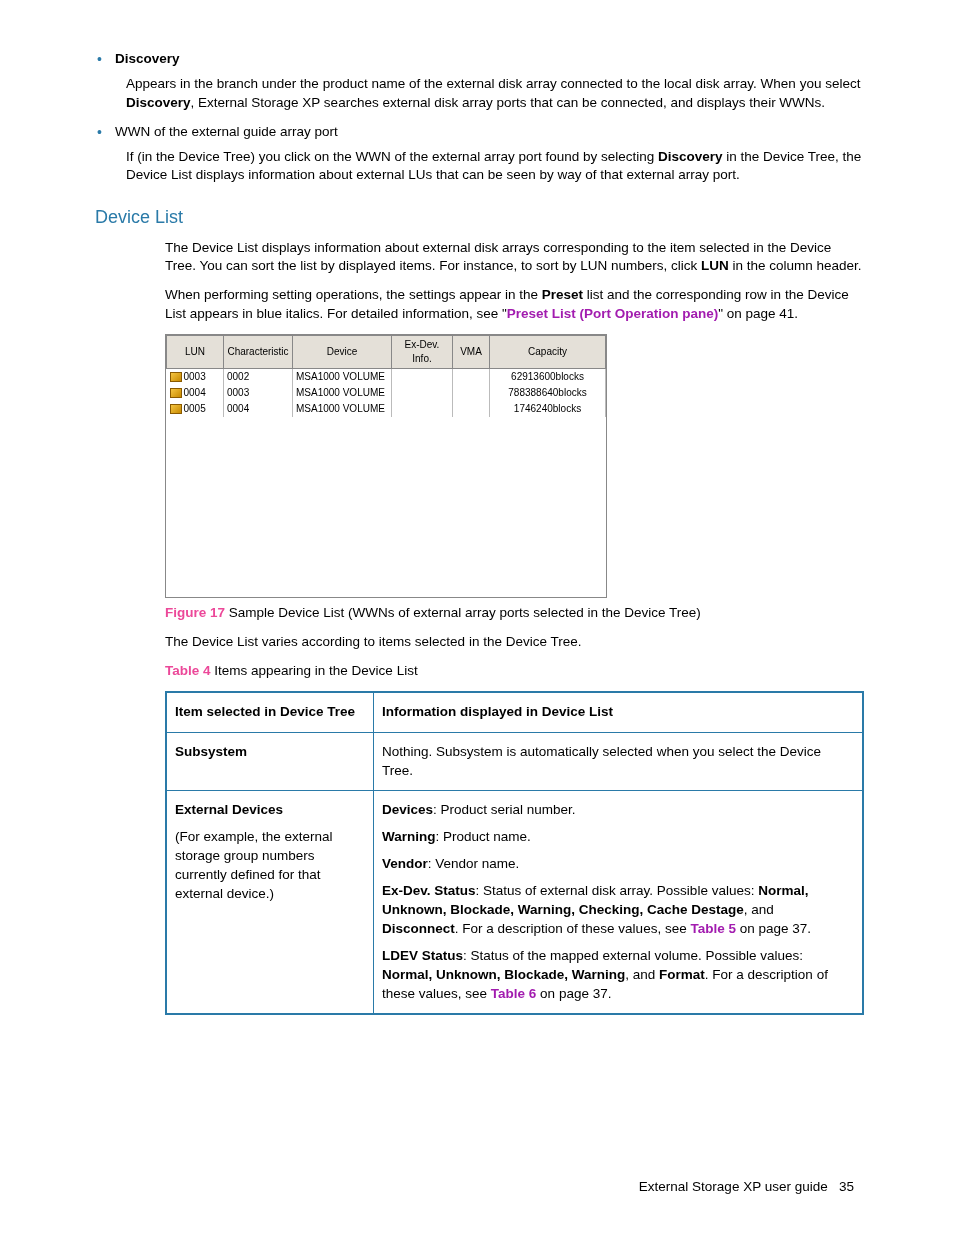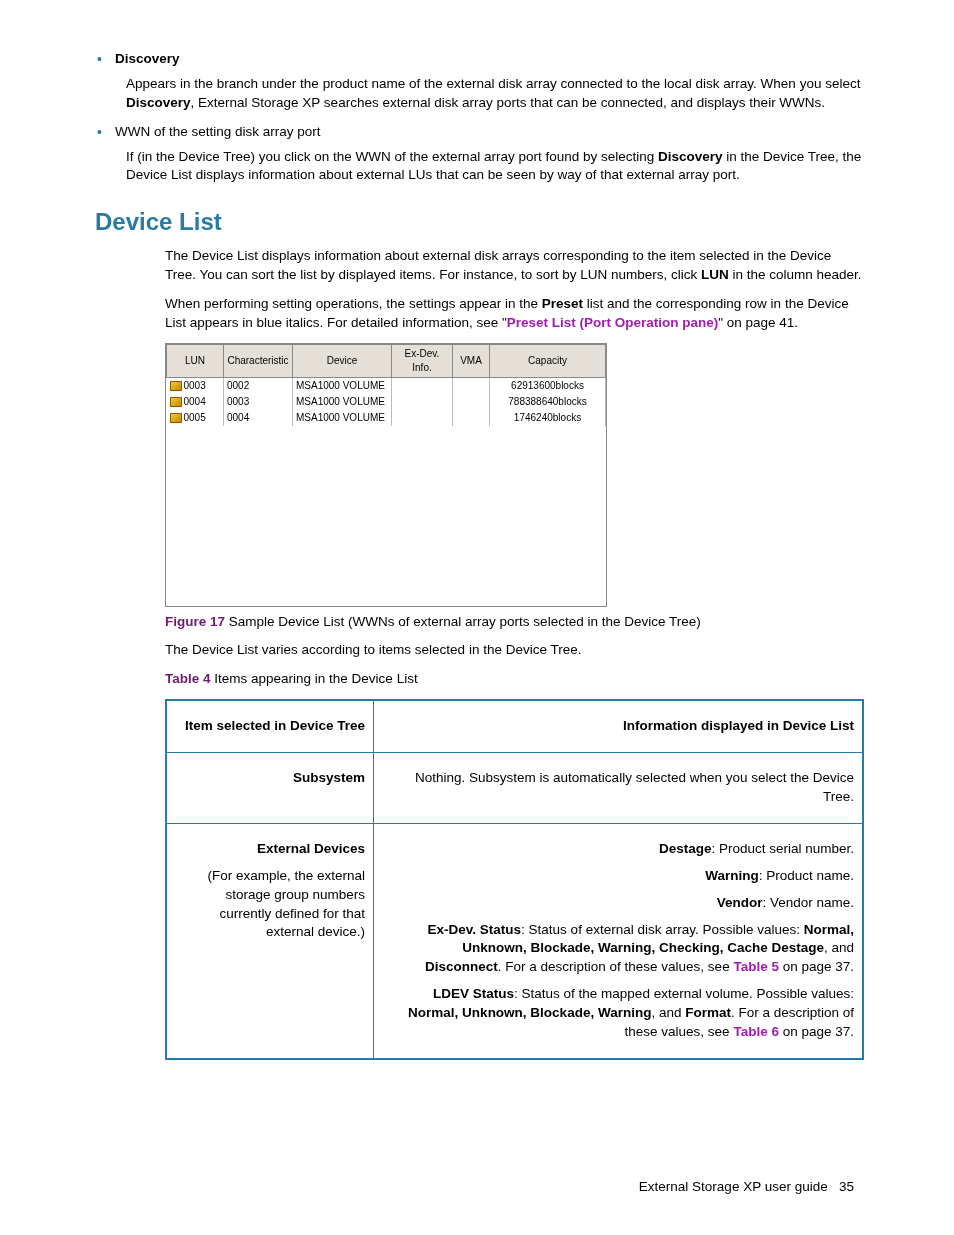--- a/index.html
+++ b/index.html
@@ -10,22 +10,22 @@
     color: #000;
     margin: 0;
     padding: 50px 90px 40px 95px;
     width: 954px;
     box-sizing: border-box;
     min-height: 1235px;
     position: relative;
   }
   .section-heading {
     color: #2a7aa8;
-    font-size: 24px;
-    font-weight: bold;
+    font-size: 18px;
+    font-weight: normal;
     margin: 20px 0 8px 0;
   }
   .body-text {
     margin: 0 0 10px 11px;
   }
   .indent1 { margin-left: 70px; }
   ul.bulleted {
     list-style: none;
     padding: 0;
     margin: 0;
@@ -43,21 +43,21 @@
     top: 0;
     font-size: 14px;
   }
   .bold { font-weight: bold; }
   .link { color: #a21caf; font-weight: bold; }
   .figure-caption, .table-caption {
     margin: 6px 0 10px 70px;
     font-size: 13.5px;
   }
   .figure-label, .table-label {
-    color: #701a75;
+    color: #ec4899;
     font-weight: bold;
   }
   
   .device-list-box {
     margin-left: 70px;
     width: 440px;
     border: 1px solid #888;
     background: #fff;
     font-family: "MS Sans Serif", Tahoma, sans-serif;
     font-size: 10px;
@@ -102,22 +102,22 @@
   }
   
   .info-table {
     margin-left: 70px;
     border-collapse: collapse;
     width: calc(100% - 70px);
     border: 2px solid #2a7aa8;
   }
   .info-table th, .info-table td {
     border: 1px solid #2a7aa8;
-    padding: 16px 8px;
-    text-align: right;
+    padding: 10px 8px;
+    text-align: left;
     vertical-align: top;
     font-size: 13.5px;
   }
   .info-table th {
     font-weight: bold;
     background: #fff;
   }
   .info-table td p { margin: 0 0 8px 0; }
   .info-table td p:last-child { margin-bottom: 0; }
   .page-footer {
@@ -131,21 +131,21 @@
 <body>
 
 <ul class="bulleted indent1">
   <li>
     <span class="bold">Discovery</span>
     <p class="body-text" style="margin-top:6px;">
       <span>Appears in the branch under the product name of the external disk array connected to the local disk array. When you select </span><span class="bold">Discovery</span><span>, External Storage XP searches external disk array ports that can be connected, and displays their WWNs.</span>
     </p>
   </li>
   <li>
-    <span>WWN of the setting disk array port</span>
+    <span>WWN of the external guide array port</span>
     <p class="body-text" style="margin-top:6px;">
       <span>If (in the Device Tree) you click on the WWN of the external array port found by selecting </span><span class="bold">Discovery</span><span> in the Device Tree, the Device List displays information about external LUs that can be seen by way of that external array port.</span>
     </p>
   </li>
 </ul>
 
 <h2 class="section-heading">Device List</h2>
 
 <p class="body-text indent1">
   <span>The Device List displays information about external disk arrays corresponding to the item selected in the Device Tree. You can sort the list by displayed items. For instance, to sort by LUN numbers, click </span><span class="bold">LUN</span><span> in the column header.</span>
@@ -218,21 +218,21 @@
     <tr>
       <td class="bold">Subsystem</td>
       <td>Nothing. Subsystem is automatically selected when you select the Device Tree.</td>
     </tr>
     <tr>
       <td>
         <p><span class="bold">External Devices</span></p>
         <p>(For example, the external storage group numbers currently defined for that external device.)</p>
       </td>
       <td>
-        <p><span class="bold">Destage</span><span>: Product serial number.</span></p>
+        <p><span class="bold">Devices</span><span>: Product serial number.</span></p>
         <p><span class="bold">Warning</span><span>: Product name.</span></p>
         <p><span class="bold">Vendor</span><span>: Vendor name.</span></p>
         <p>
           <span class="bold">Ex-Dev. Status</span><span>: Status of external disk array. Possible values: </span><span class="bold">Normal, Unknown, Blockade, Warning, Checking, Cache Destage</span><span>, and </span><span class="bold">Disconnect</span><span>. For a description of these values, see </span><span class="link">Table 5</span><span> on page 37.</span>
         </p>
         <p>
           <span class="bold">LDEV Status</span><span>: Status of the mapped external volume. Possible values: </span><span class="bold">Normal, Unknown, Blockade, Warning</span><span>, and </span><span class="bold">Format</span><span>. For a description of these values, see </span><span class="link">Table 6</span><span> on page 37.</span>
         </p>
       </td>
     </tr>

